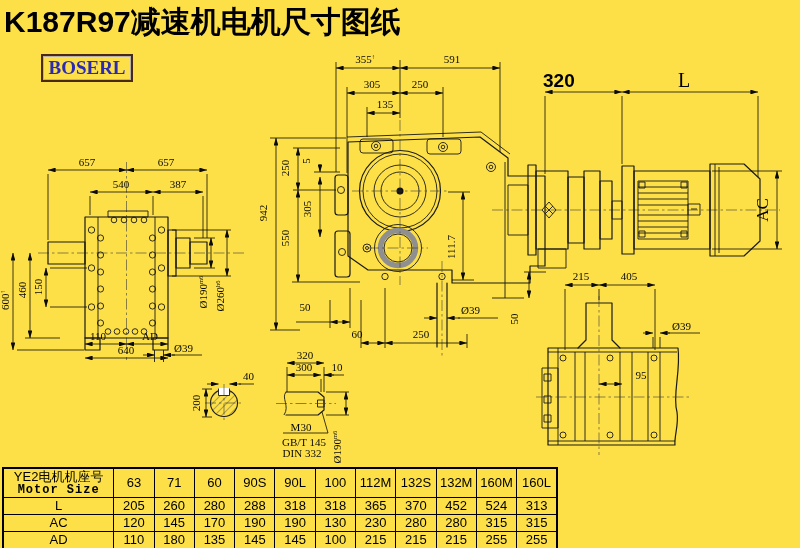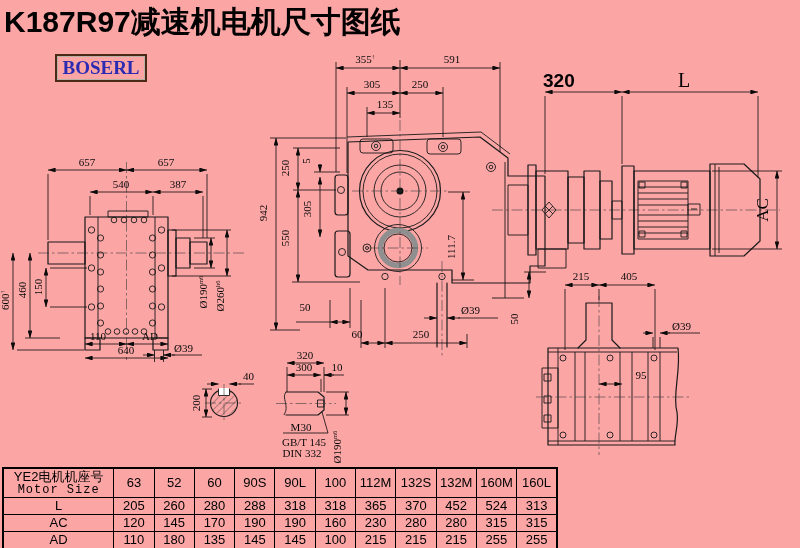--- a/index.html
+++ b/index.html
@@ -1,40 +1,40 @@
 <!DOCTYPE html>
 <html><head>
 <meta charset="utf-8">
 <style>
   html,body{margin:0;padding:0;background:#fff;}
-  #stage{position:relative;width:800px;height:548px;background:#fca5a5;overflow:hidden;
+  #stage{position:relative;width:800px;height:548px;background:#fde047;overflow:hidden;
          font-family:"Liberation Sans",sans-serif;}
   #title{position:absolute;left:4px;top:2px;font-size:30px;font-weight:bold;color:#000;
          letter-spacing:0px;white-space:nowrap;}
-  #logo{position:absolute;left:55px;top:54px;width:88px;height:24px;border:2px solid #4a2a16;
+  #logo{position:absolute;left:41px;top:54px;width:88px;height:24px;border:2px solid #4a2a16;
         box-shadow:inset 0 0 0 1px #b9b0a6;display:flex;align-items:center;justify-content:center;}
   #logo span{font-family:"Liberation Serif",serif;font-weight:bold;font-size:19px;color:#2a2ab2;}
   svg{position:absolute;left:0;top:0;}
   .o{fill:none;stroke:#1a1a1a;stroke-width:1.2;stroke-linejoin:round;stroke-linecap:round;}
   .o2{fill:none;stroke:#1a1a1a;stroke-width:0.9;stroke-linejoin:round;}
   .d{fill:none;stroke:#0a0a0a;stroke-width:0.8;}
   .cl{fill:none;stroke:#3a3a3a;stroke-width:0.6;stroke-dasharray:11 3 2.5 3;}
   .gr{fill:none;stroke:#8f8f8f;}
   text.dt{font-family:"Liberation Serif",serif;font-size:11px;fill:#0a0a0a;}
   text.big{font-family:"Liberation Sans",sans-serif;font-size:19px;font-weight:bold;fill:#000;}
   text.ser{font-family:"Liberation Serif",serif;font-size:20px;fill:#000;}
   text.ser17{font-family:"Liberation Serif",serif;font-size:17px;fill:#000;}
   .sup{font-size:6.5px;}
   #dimtable{position:absolute;left:2px;top:467px;}
   table{border-collapse:collapse;table-layout:fixed;width:556px;border:2px solid #000;}
   th,td{border:1px solid #000;text-align:center;vertical-align:middle;padding:0;
         font-size:13px;font-weight:normal;color:#000;line-height:1.05;}
   tr.hdr th{height:28px;border-radius:9px;}
   tr.row th,tr.row td{height:16px;}
-  .en{letter-spacing:1px;font-family:"Liberation Mono",monospace;font-size:12px;}
+  .en{letter-spacing:1px;font-family:"Liberation Mono",monospace;font-size:12px;font-weight:bold;}
 </style>
 </head>
 <body>
 
 <div id="stage">
   <div id="title">K187R97减速机电机尺寸图纸</div>
   <div id="logo">
     <span>BOSERL</span>
   </div>
 
@@ -392,21 +392,21 @@
           <col style="width:40px">
           <col style="width:40px">
       </colgroup>
       <tbody>
           <tr class="hdr">
         <th>
           <div>YE2电机机座号</div>
           <div class="en">Motor Size</div>
         </th>
         <th>63</th>
-        <th>52</th>
+        <th>71</th>
         <th>60</th>
         <th>90S</th>
         <th>90L</th>
         <th>100</th>
         <th>112M</th>
         <th>132S</th>
         <th>132M</th>
         <th>160M</th>
         <th>160L</th>
       </tr>
@@ -424,21 +424,21 @@
         <td>524</td>
         <td>313</td>
       </tr>
       <tr class="row">
         <th>AC</th>
         <td>120</td>
         <td>145</td>
         <td>170</td>
         <td>190</td>
         <td>190</td>
-        <td>160</td>
+        <td>130</td>
         <td>230</td>
         <td>280</td>
         <td>280</td>
         <td>315</td>
         <td>315</td>
       </tr>
       <tr class="row">
         <th>AD</th>
         <td>110</td>
         <td>180</td>

